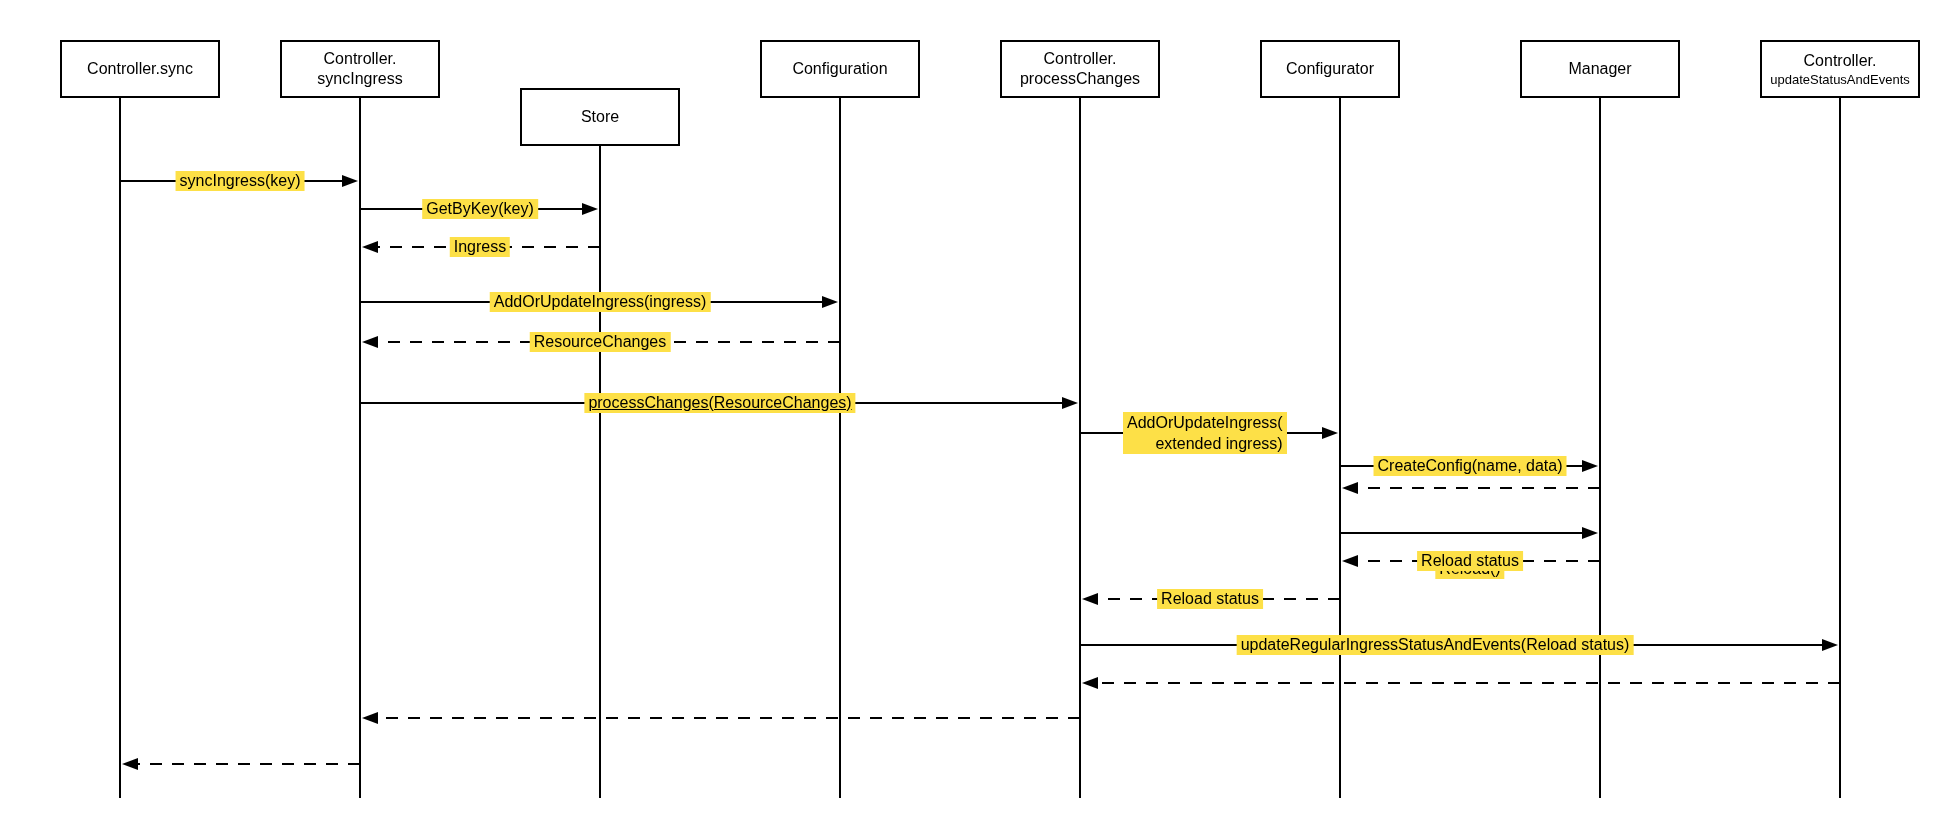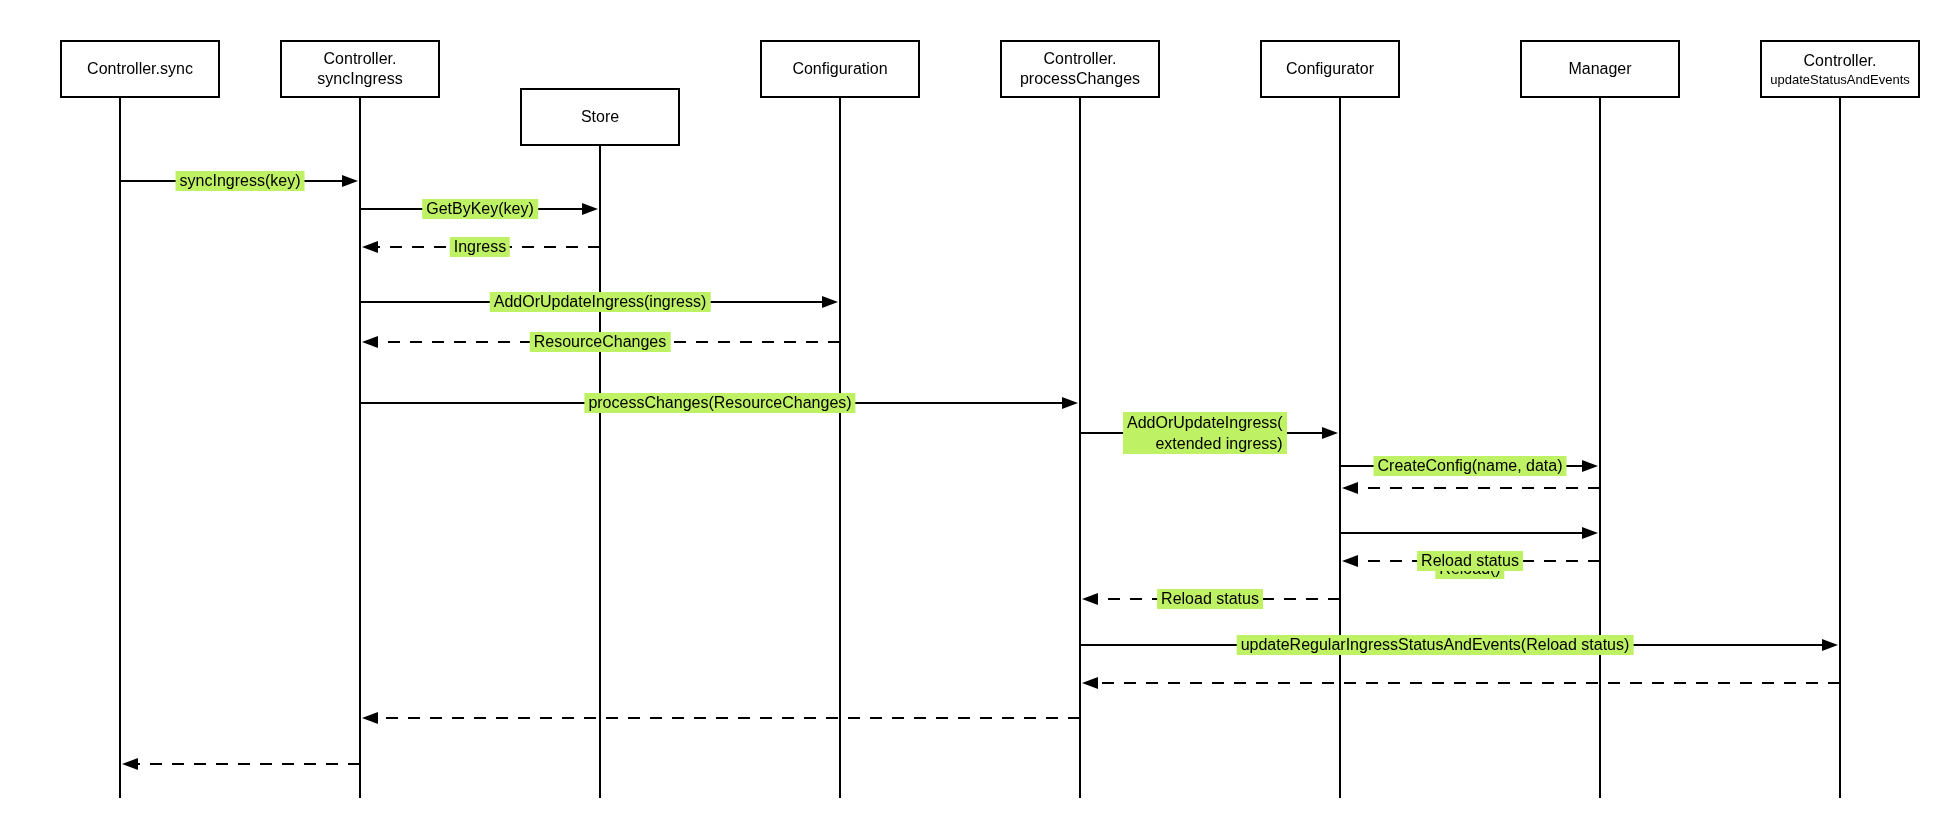--- a/index.html
+++ b/index.html
@@ -27,21 +27,21 @@
     flex-direction: column;
     align-items: center;
     justify-content: center;
     text-align: center;
     font-size: 16px;
     line-height: 20px;
   }
   .actor-box .small-line { font-size: 13px; line-height: 17px; }
   .msg-label {
     position: absolute;
-    background: #bef264;
+    background: #fde047;
     font-size: 16px;
     line-height: 20px;
     padding: 0 4px;
     white-space: pre-line;
     transform: translate(-50%, -50%);
   }
   .msg-label.align-left {
     transform: translate(0, -50%);
     text-align: right;
     line-height: 21px;
@@ -121,21 +121,21 @@
         <div>Controller.</div>
         <div class="small-line">updateStatusAndEvents</div>
       </div>
     </div>
   <div class="layer" id="labels-layer">
       <div class="msg-label" style="left: 240px; top: 181px;">syncIngress(key)</div>
       <div class="msg-label" style="left: 480px; top: 209px;">GetByKey(key)</div>
       <div class="msg-label" style="left: 480px; top: 247px;">Ingress</div>
       <div class="msg-label" style="left: 600px; top: 302px;">AddOrUpdateIngress(ingress)</div>
       <div class="msg-label" style="left: 600px; top: 342px;">ResourceChanges</div>
-      <div class="msg-label" style="left: 720px; top: 403px;">processChanges(ResourceChanges)</div>
+      <div class="msg-label" style="left: 720px; top: 403px; text-decoration: underline;">processChanges(ResourceChanges)</div>
       <div class="msg-label align-left" style="left: 1123px; top: 433px;">AddOrUpdateIngress(
 extended ingress)</div>
       <div class="msg-label" style="left: 1470px; top: 466px;">CreateConfig(name, data)</div>
       <div class="msg-label" style="left: 1470px; top: 533px; margin-top: 36px;">Reload()</div>
       <div class="msg-label" style="left: 1470px; top: 561px;">Reload status</div>
       <div class="msg-label" style="left: 1210px; top: 599px;">Reload status</div>
       <div class="msg-label" style="left: 1435px; top: 645px; text-align: center;">updateRegularIngressStatusAndEvents(Reload status)</div>
     </div>
 </div>
 

